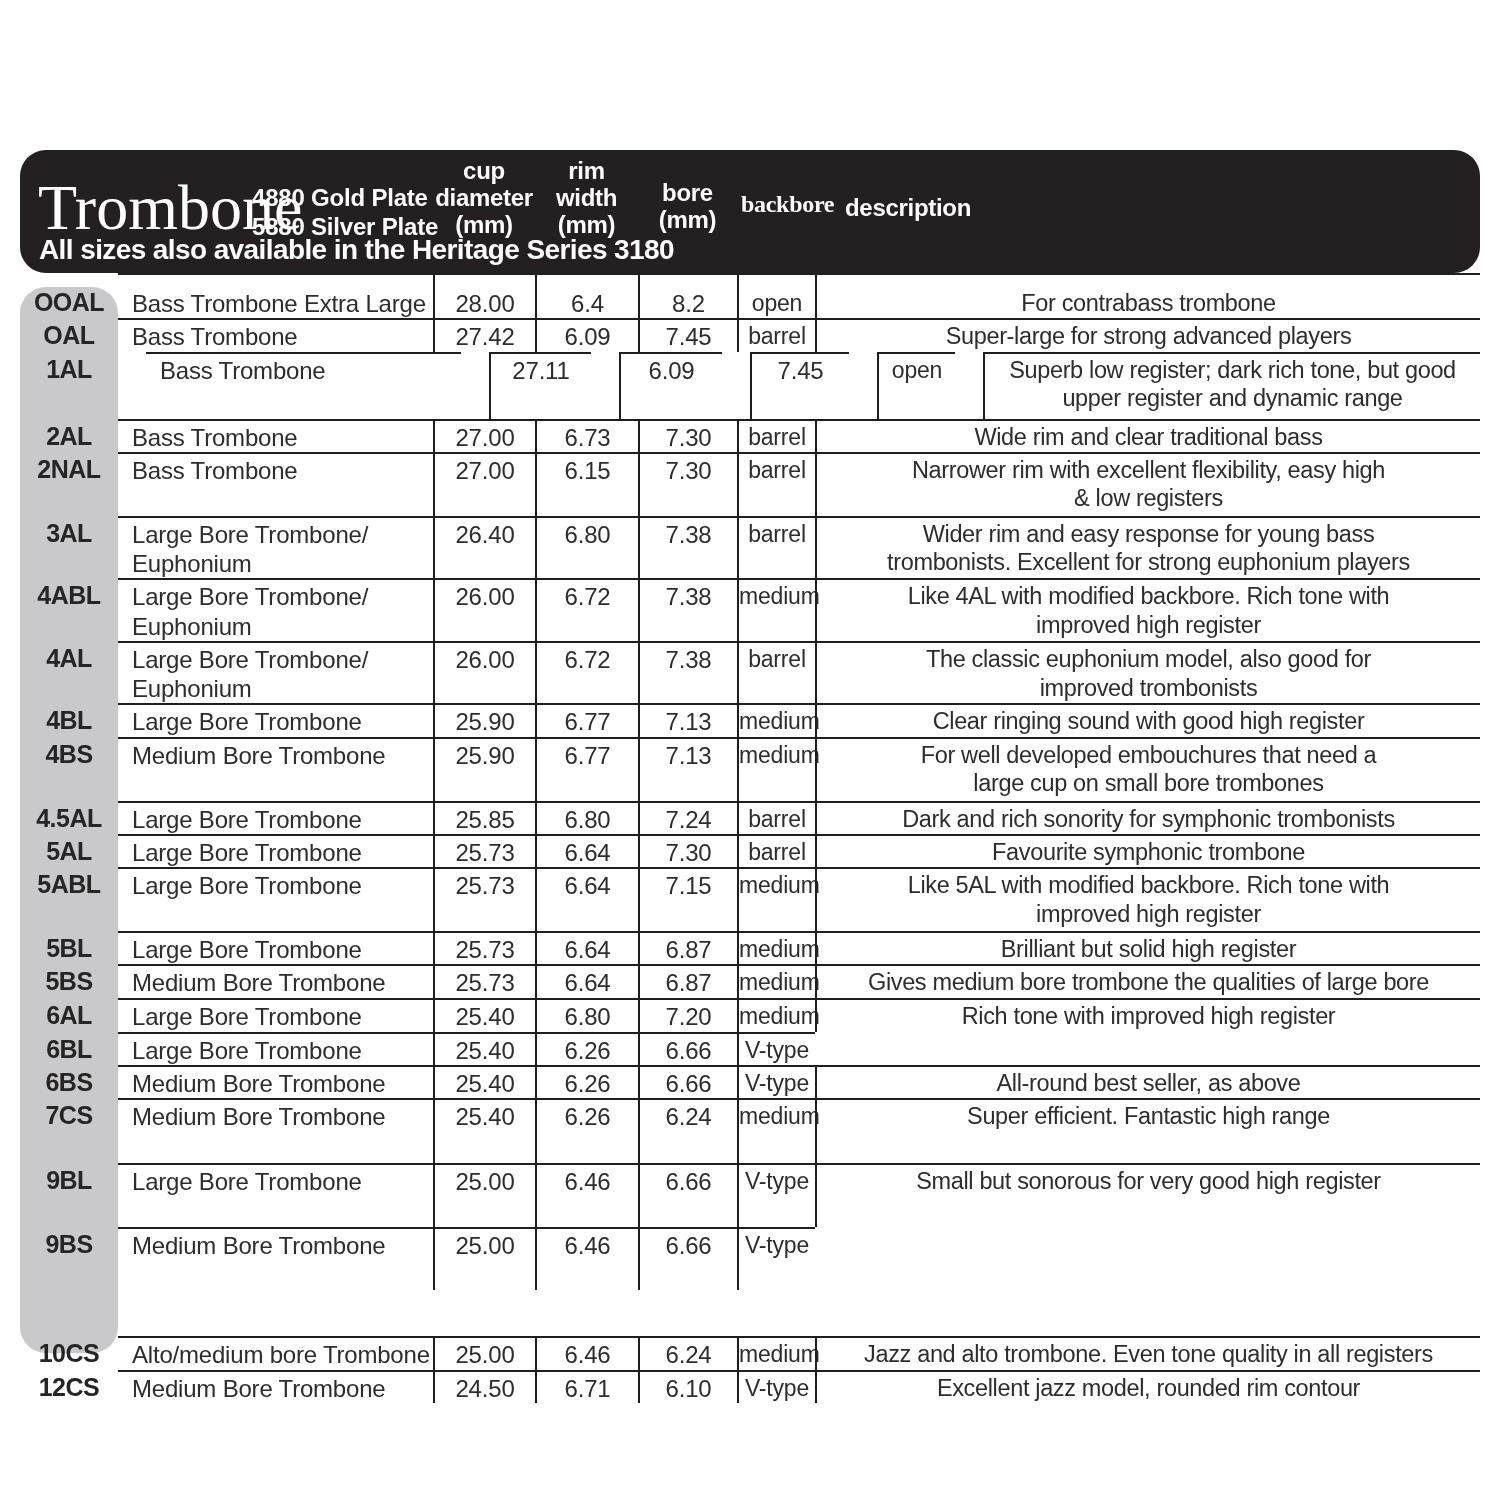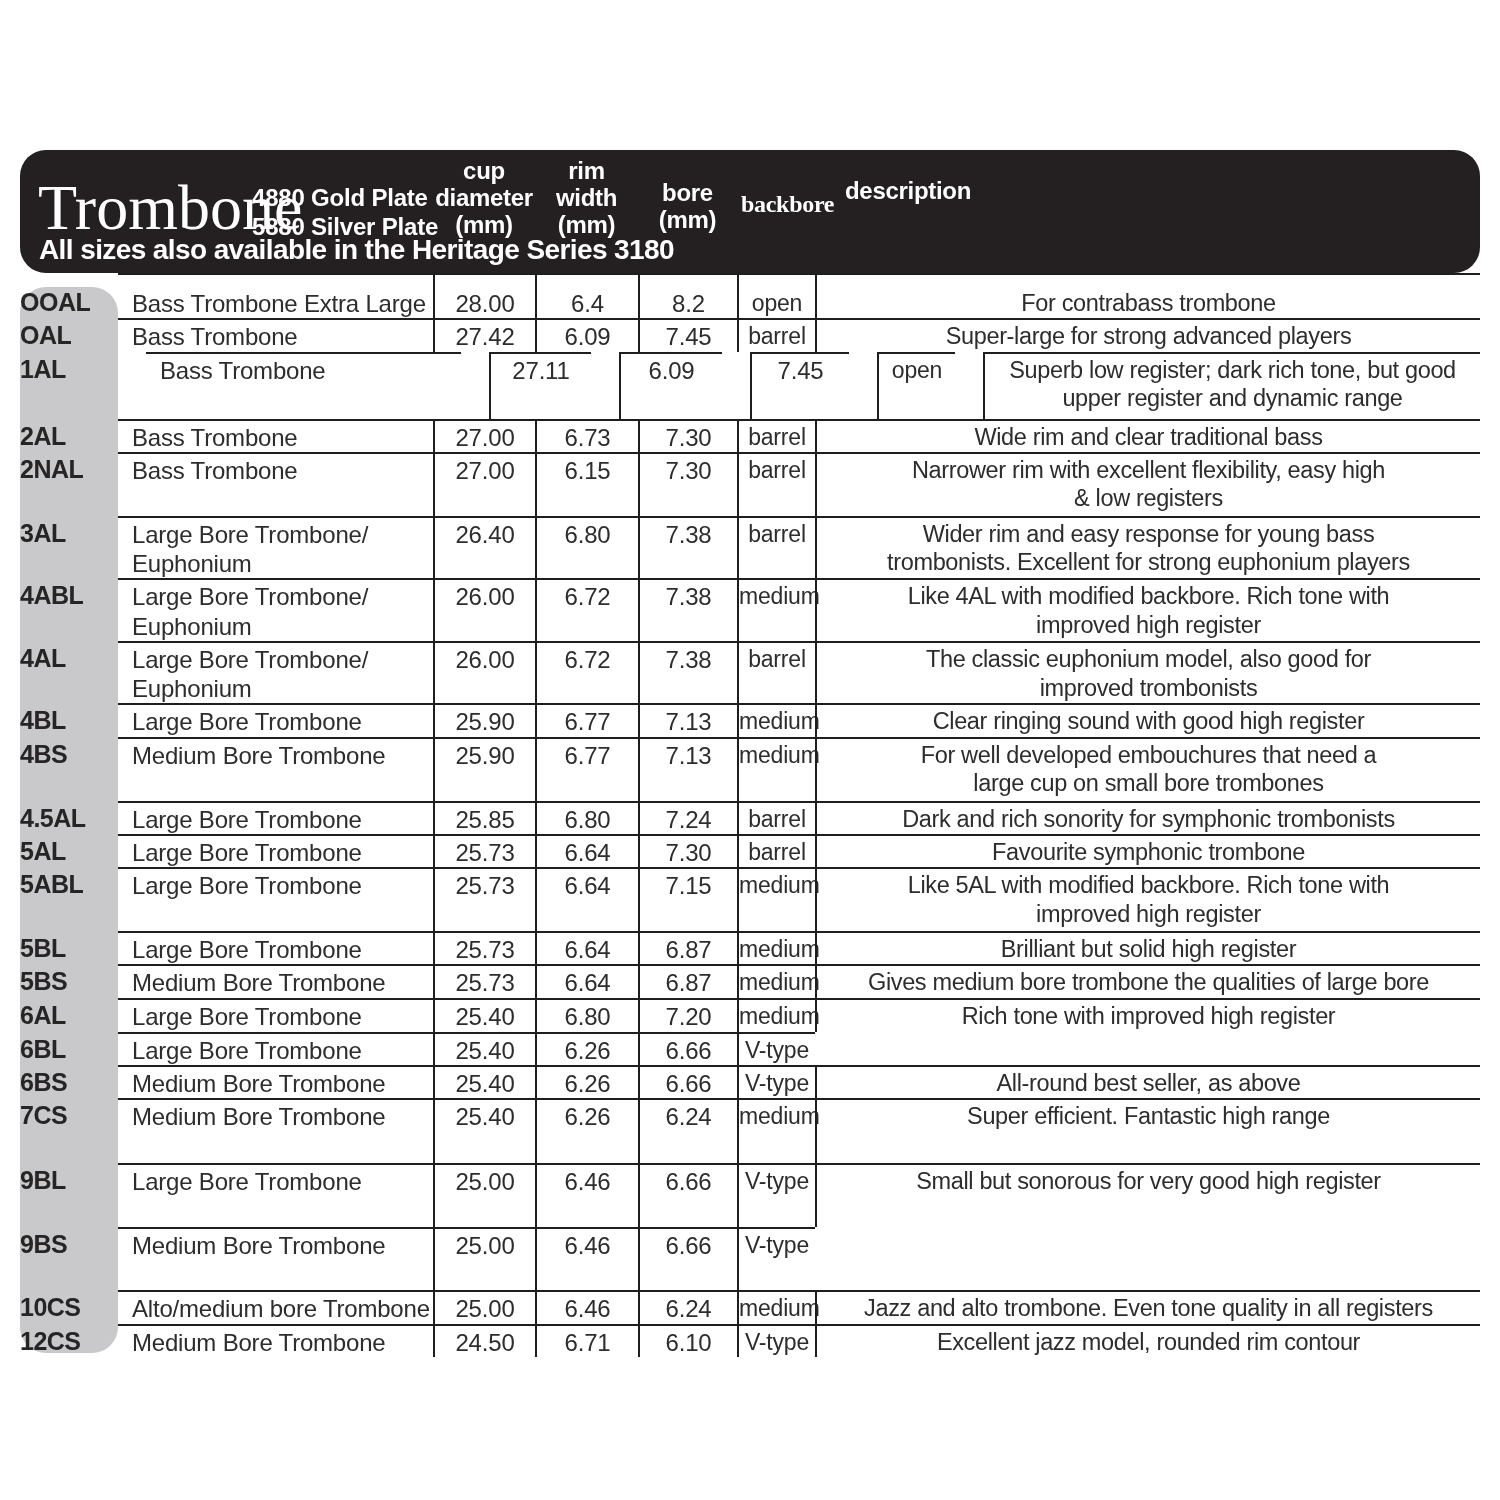--- a/index.html
+++ b/index.html
@@ -17,32 +17,32 @@
   .title{position:absolute;left:18px;top:26px;font-family:"Liberation Serif", serif;
          font-size:64px;font-weight:400;line-height:1;}
   .plates{position:absolute;left:232px;top:33px;font-weight:bold;font-size:24px;
           line-height:1.22;letter-spacing:-0.2px;}
   .h-col{position:absolute;font-weight:bold;font-size:24px;line-height:1.12;
          white-space:pre-line;text-align:center;letter-spacing:-0.3px;}
   .h-cup{left:413px;width:102px;top:8px;}
   .h-rim{left:515px;width:103px;top:8px;}
   .h-bore{left:618px;width:99px;top:30px;}
   .h-backbore{left:721px;top:41px;text-align:left;white-space:nowrap;font-family:Liberation Serif, serif;}
-  .h-desc{left:825px;top:28px;text-align:left;white-space:nowrap;}
+  .h-desc{left:825px;top:45px;text-align:left;white-space:nowrap;}
   .note{position:absolute;left:19px;top:84px;font-weight:bold;font-size:28px;
         letter-spacing:-0.6px;}
   
   .table{position:absolute;left:20px;top:273px;width:1460px;}
   .code-bg{position:absolute;left:0;top:14px;width:98px;height:1066px;
            background:var(--code-bg);border-radius:26px;}
   .rows{position:relative;}
   .row{display:flex;align-items:stretch;}
   .cell{box-sizing:border-box;padding-top:2px;color:var(--text);font-size:24px;
         line-height:1.22;letter-spacing:-0.2px;white-space:pre-line;}
-  .code{width:98px;font-weight:bold;font-size:25px;
+  .code{width:98px;text-align:center;font-weight:bold;font-size:25px;
         letter-spacing:-0.5px;color:#262425;}
   .name{width:315px;padding-left:14px;border-top:2px solid var(--line);}
   .cup{width:102px;}
   .rim{width:103px;}
   .bore{width:99px;}
   .backbore{width:78px;font-size:23px;white-space:nowrap;}
   .cup,.rim,.bore,.backbore,.desc{border-top:2px solid var(--line);
         border-left:2px solid var(--line);text-align:center;}
   .desc{flex:1;text-align:center;font-size:23.5px;letter-spacing:-0.35px;}
   .row:first-child .cell{padding-top:14px;}
@@ -264,21 +264,21 @@
     <div class="cell desc">Small but sonorous for very good high register</div>
   </div>
         <div class="row" style="min-height: 63px;">
     <div class="cell code">9BS</div>
     <div class="cell name">Medium Bore Trombone</div>
     <div class="cell cup">25.00</div>
     <div class="cell rim">6.46</div>
     <div class="cell bore">6.66</div>
     <div class="cell backbore">V-type</div>
   </div>
-        <div class="row" style="min-height: 32px;">
+        <div class="row" style="min-height: 32px; margin-top: 46px;">
     <div class="cell code">10CS</div>
     <div class="cell name">Alto/medium bore Trombone</div>
     <div class="cell cup">25.00</div>
     <div class="cell rim">6.46</div>
     <div class="cell bore">6.24</div>
     <div class="cell backbore">medium</div>
     <div class="cell desc">Jazz and alto trombone. Even tone quality in all registers</div>
   </div>
         <div class="row" style="min-height: 33px;">
     <div class="cell code">12CS</div>

